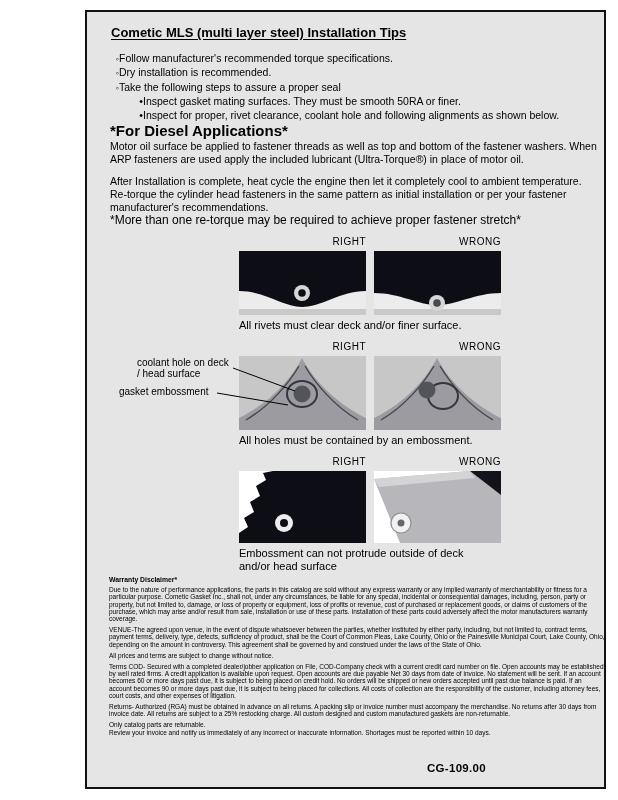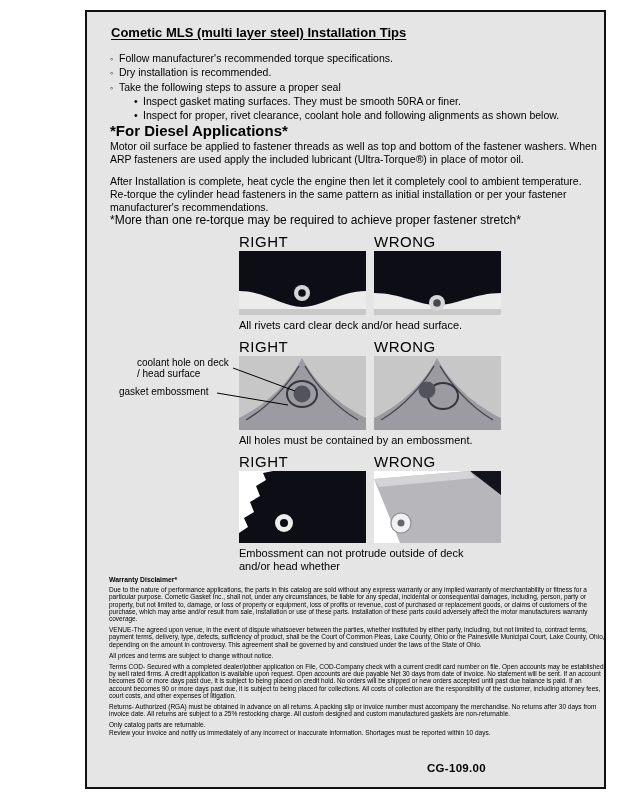--- a/index.html
+++ b/index.html
@@ -6,35 +6,35 @@
   html,body { width:618px; height:800px; background:#fff; overflow:hidden;
     font-family:"Liberation Sans", sans-serif; color:#000; }
   .sheet { position:absolute; left:85px; top:10px; width:521px; height:779px;
     border:2px solid #111; background:#e5e5e5; }
 
   .title { position:absolute; left:24px; top:13px; font-size:13px; font-weight:700;
     text-decoration:underline; text-underline-offset:2px; }
 
   .bullets { position:absolute; left:23px; top:40px; width:488px;
     font-size:10.5px; line-height:13.4px; }
-  .bullet { display:flex; }
+  .bullet { display:flex;text-align:right; }
   .bullet .mk { flex:none; width:9px; }
   .lvl1 .mk::before { content:"\25E6"; font-size:9px; }
   .lvl2 { margin-left:24px; }
   .lvl2 .mk::before { content:"\2022"; }
 
   .diesel-h { position:absolute; left:23px; top:110px; font-size:15px; font-weight:700; }
   .para { position:absolute; left:23px; width:488px; font-size:10.5px; line-height:13px; }
   .p1 { top:128px; }
   .p2 { top:163px; }
   .note { position:absolute; left:23px; top:201px; font-size:12px; }
 
   .diagrams { position:absolute; left:152px; top:223px; width:262px; }
   .hdrs { display:flex; gap:8px; line-height:14px; margin-bottom:2px; }
-  .hdrs span { width:127px; text-align:left; font-size:15px; letter-spacing:0.5px; }
+  .hdrs span { width:127px; text-align:right; font-size:10px; letter-spacing:0.5px; }
   .imgrow { display:flex; gap:8px; }
   .dimg { width:127px; display:block; flex:none; }
   .cap { font-size:11px; line-height:12px; margin:4px 0 9px; white-space:nowrap; }
   .cap3 { white-space:normal; width:245px; line-height:13px; margin-bottom:0; }
 
   .row2wrap { position:relative; }
   .lbl { position:absolute; font-size:10px; line-height:11px; }
   .lbl1 { left:-102px; top:1px; width:96px; }
   .lbl2 { left:-120px; top:30px; width:98px; }
   .connectors { position:absolute; left:-140px; top:0; width:340px; height:74px;
@@ -99,21 +99,21 @@
         <circle cx="63" cy="42" r="3.8" fill="#0d0d15"></circle>
       </svg>
       <svg class="dimg" viewBox="0 0 127 64">
         <rect width="127" height="64" fill="#0d0d15"></rect>
         <path d="M0,42 C26,42 44,54 63,54 C83,54 101,42 127,42 L127,58 L0,58 Z" fill="#ececec"></path>
         <rect y="58" width="127" height="6" fill="#c9c9c9"></rect>
         <circle cx="63" cy="52" r="8" fill="#d6d6d6"></circle>
         <circle cx="63" cy="52" r="3.8" fill="#474750"></circle>
       </svg>
     </div>
-    <div class="cap">All rivets card clear deck and/or head surface.</div>
+    <div class="cap">All rivets must clear deck and/or finer surface.</div>
 
     <div class="hdrs">
       <span>RIGHT</span>
       <span>WRONG</span>
     </div>
     <div class="imgrow row2wrap">
       <svg class="dimg" viewBox="0 0 127 74">
         <rect width="127" height="74" fill="#c7c7c7"></rect>
         <path d="M63,2 C72,20 94,46 127,62 L127,74 L0,74 L0,62 C33,46 54,20 63,2 Z" fill="#9b9ba1"></path>
         <path d="M66,10 C76,27 95,50 119,64" fill="none" stroke="#44444c" stroke-width="1.4"></path>
@@ -151,21 +151,21 @@
       </svg>
       <svg class="dimg" viewBox="0 0 127 72">
         <rect width="127" height="72" fill="#ffffff"></rect>
         <path d="M0,8 L96,0 L127,0 L127,72 L26,72 Z" fill="#b7b7bb"></path>
         <path d="M96,0 L127,0 L127,24 Z" fill="#13131c"></path>
         <path d="M0,8 L96,0 L101,7 L5,16 Z" fill="#d4d4d6"></path>
         <circle cx="27" cy="52" r="10" fill="#f1f1f1" stroke="#8f8f93" stroke-width="1.2"></circle>
         <circle cx="27" cy="52" r="3.5" fill="#66666e"></circle>
       </svg>
     </div>
-    <div class="cap cap3">Embossment can not protrude outside of deck and/or head whether</div>
+    <div class="cap cap3">Embossment can not protrude outside of deck and/or head surface</div>
 
   </div>
 
   <div class="legal">
     <div class="legal-h">Warranty Disclaimer*</div>
     <p class="lp">Due to the nature of performance applications, the parts in this catalog are sold without any express warranty or any implied warranty of merchantability or fitness for a particular purpose.  Cometic Gasket Inc., shall not, under any circumstances, be liable for any special, incidental or consequential damages, including, person, party or property, but not limited to, damage, or loss of property or equipment, loss of profits or revenue, cost of purchased or replacement goods, or claims of customers of the purchase, which may arise and/or result from sale, installation or use of these parts.  Installation of these parts could adversely affect the motor manufacturers warranty coverage.</p>
     <p class="lp">VENUE-The agreed upon venue, in the event of dispute whatsoever between the parties, whether instituted by either party, including, but not limited to, contract terms, payment terms, delivery, type, defects, sufficiency of product, shall be the Court of Common Pleas, Lake County, Ohio or the Painesville Municipal Court, Lake County, Ohio, depending on the amount in controversy. This agreement shall be governed by and construed under the laws of the State of Ohio.</p>
     <p class="lp">All prices and terms are subject to change without notice.</p>
     <p class="lp">Terms COD- Secured with a completed dealer/jobber application on File, COD-Company check with a current credit card number on file.  Open accounts may be established by well rated firms.  A credit application is available upon request.  Open accounts are due payable Net 30 days from date of invoice.  No statement will be sent.  If an account becomes 60 or more days past due, it is subject to being placed on credit hold.  No orders will be shipped or new orders accepted until past due balance is paid.  If an account becomes 90 or more days past due, it is subject to being placed for collections.  All costs of collection are the responsibility of the customer, including attorney fees, court costs, and other expenses of litigation.</p>
     <p class="lp">Returns- Authorized (RGA) must be obtained in advance on all returns.  A packing slip or invoice number must accompany the merchandise.  No returns after 30 days from invoice date.  All returns are subject to a 25% restocking charge.  All custom designed and custom manufactured gaskets are non-returnable.</p>

